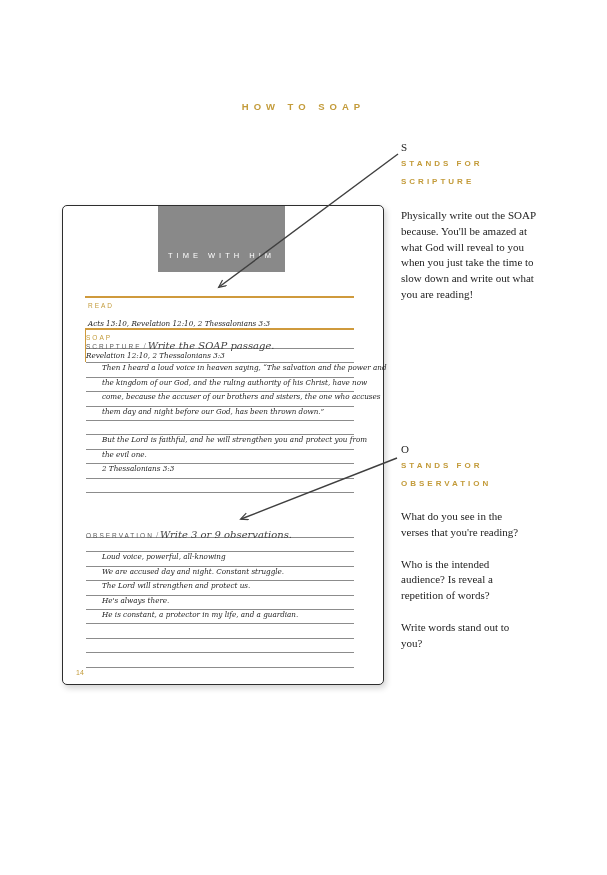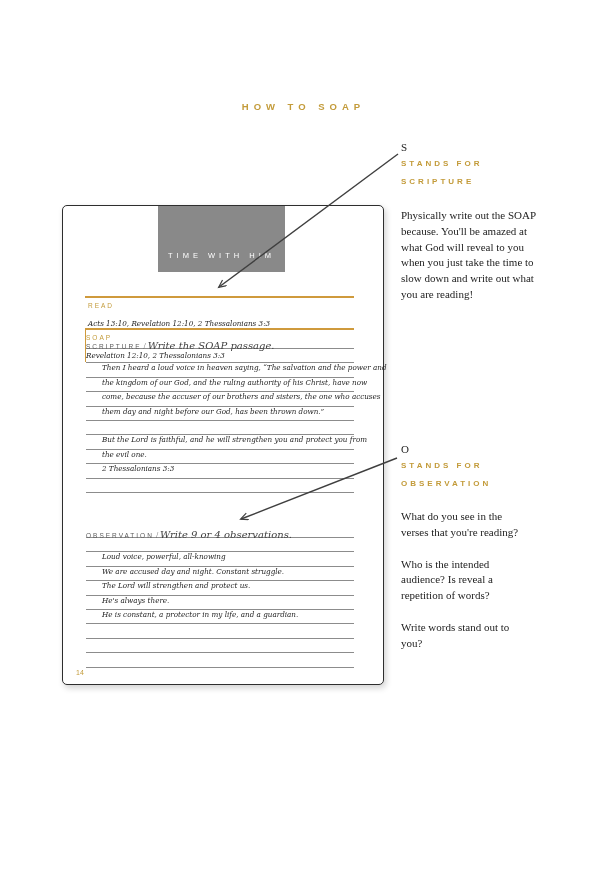--- a/index.html
+++ b/index.html
@@ -149,21 +149,21 @@
       <div class="rule-row">
           <span class="hand">2 Thessalonians 3:3</span>
         </div>
       <div class="rule-row">
           <span class="hand"></span>
         </div>
     </div>
 
     <div class="section sec-observation">
       <div class="sec-label-row">
-        <span class="sec-label">OBSERVATION</span><span class="sec-divider">/</span><span class="sec-instr">Write 9 or 4 observations.</span>
+        <span class="sec-label">OBSERVATION</span><span class="sec-divider">/</span><span class="sec-instr">Write 3 or 9 observations.</span>
       </div>
       <div class="rule-row">
           <span class="hand"></span>
         </div>
       <div class="rule-row">
           <span class="hand">Loud voice, powerful, all-knowing</span>
         </div>
       <div class="rule-row">
           <span class="hand">We are accused day and night. Constant struggle.</span>
         </div>

